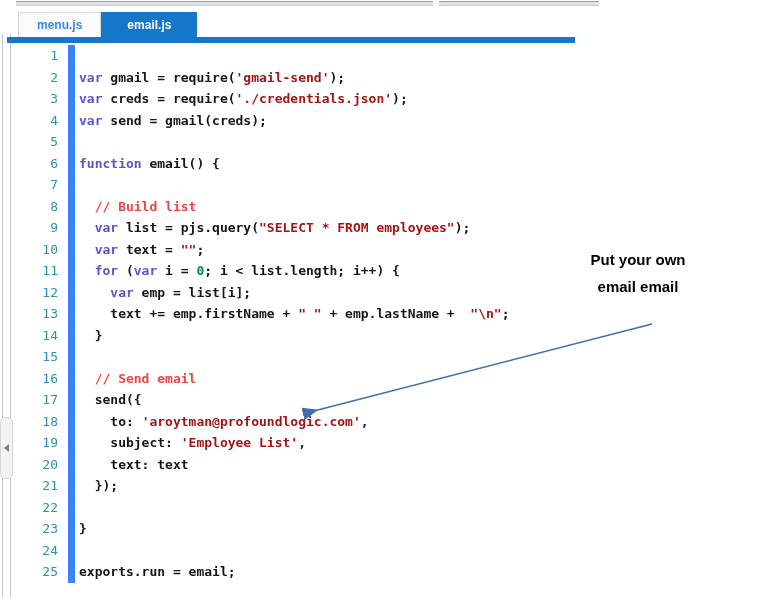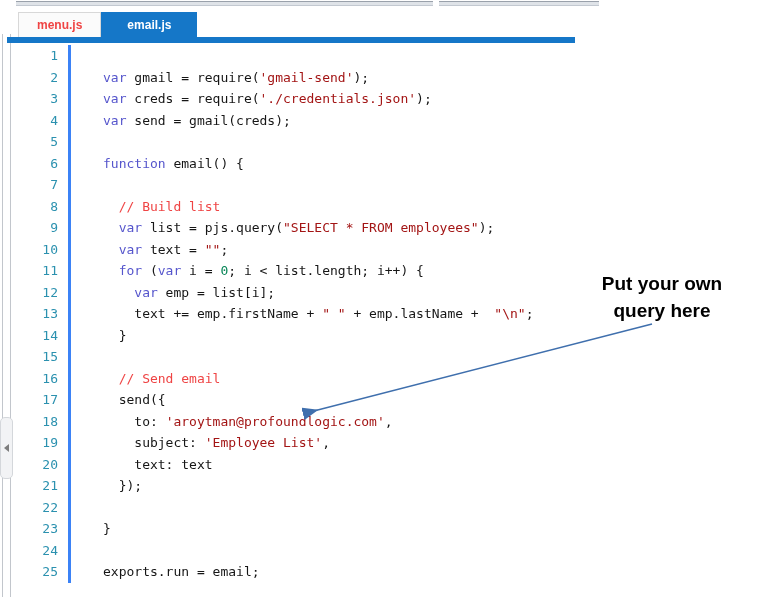--- a/index.html
+++ b/index.html
@@ -16,40 +16,40 @@
   .splitter{position:absolute;left:2px;top:34px;bottom:0;width:7px;
     border-left:1px solid #c2c6cc;border-right:1px solid #c2c6cc;}
   .splitter-handle{position:absolute;left:-3px;top:383px;width:11px;height:60px;
     background:#f2f3f5;border:1px solid #d4d7db;border-radius:5px;
     display:flex;align-items:center;justify-content:center;}
   .tri{width:0;height:0;border-top:4px solid transparent;
     border-bottom:4px solid transparent;border-right:5px solid #7d7d7d;}
   
   .tabbar{position:absolute;left:18px;top:12px;height:25px;display:flex;}
   .tab{padding:0 18px;display:flex;align-items:center;justify-content:center;
-    font-size:12px;font-weight:bold;color:#ef4444;background:#fbfbfb;
+    font-size:12px;font-weight:bold;color:#3b82f6;background:#fbfbfb;
     border:1px solid #d8d8d8;border-bottom:none;cursor:default;}
   .tab.active{background:#1577c8;color:#ffffff;border:none;padding:4px 26px;}
   .accent-bar{position:absolute;left:7px;top:37px;width:568px;height:6px;background:#1577c8;}
   
   .editor{position:absolute;left:10px;top:45px;
     font-family:"DejaVu Sans Mono","Liberation Mono",monospace;
     font-size:13px;line-height:21.5px;white-space:pre;}
   .line{display:flex;}
   .ln{width:48px;padding-right:10px;text-align:right;color:#2b91af;flex-shrink:0;}
-  .code{border-left:3px solid #3b82f6;padding-left:32px;color:#161616;min-height:21.5px;}
+  .code{border-left:7px solid #3b82f6;padding-left:4px;color:#161616;min-height:21.5px;font-weight:bold;}
   .tok-kw{color:#5555cc;}
   .tok-str{color:#a31515;}
   .tok-com{color:#ef4444;}
   .tok-num{color:#098658;}
   .tok-pl{color:#161616;}
   
   .arrow{position:absolute;left:290px;top:310px;width:380px;height:115px;pointer-events:none;}
-  .annotation{position:absolute;left:576px;top:246px;width:172px;text-align:center;
-    font-size:19px;font-weight:bold;color:#000000;line-height:27px;margin-top:24px;}
+  .annotation{position:absolute;left:552px;top:246px;width:172px;text-align:center;
+    font-size:15px;font-weight:bold;color:#000000;line-height:27px;}
 </style>
 </head>
 <body>
 
 <div class="top-edge seg1"></div>
 <div class="top-edge seg2"></div>
 
 <div class="splitter">
   <div class="splitter-handle">
     <span class="tri"></span>
@@ -68,14 +68,14 @@
   <defs>
     <marker id="ah" markerWidth="10" markerHeight="8" refX="8" refY="4" orient="auto">
       <path d="M10,0 L0,4 L10,8 z" fill="#3f6fad"></path>
     </marker>
   </defs>
   <line x1="362" y1="14" x2="16" y2="103" stroke="#3f6fad" stroke-width="1.6" marker-end="url(#ah)"></line>
 </svg>
 
 <div class="annotation">
   <div>Put your own</div>
-  <div>query here</div>
+  <div>email email</div>
 </div>
 
 </body></html>

